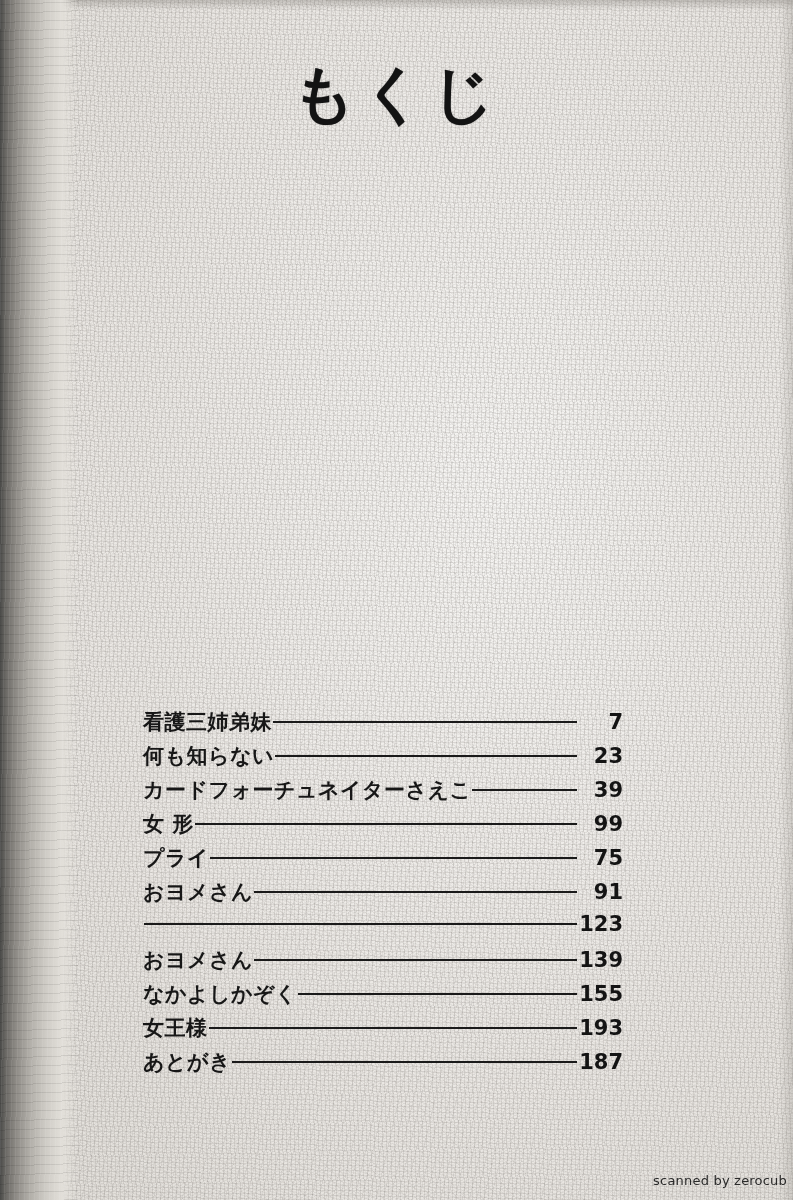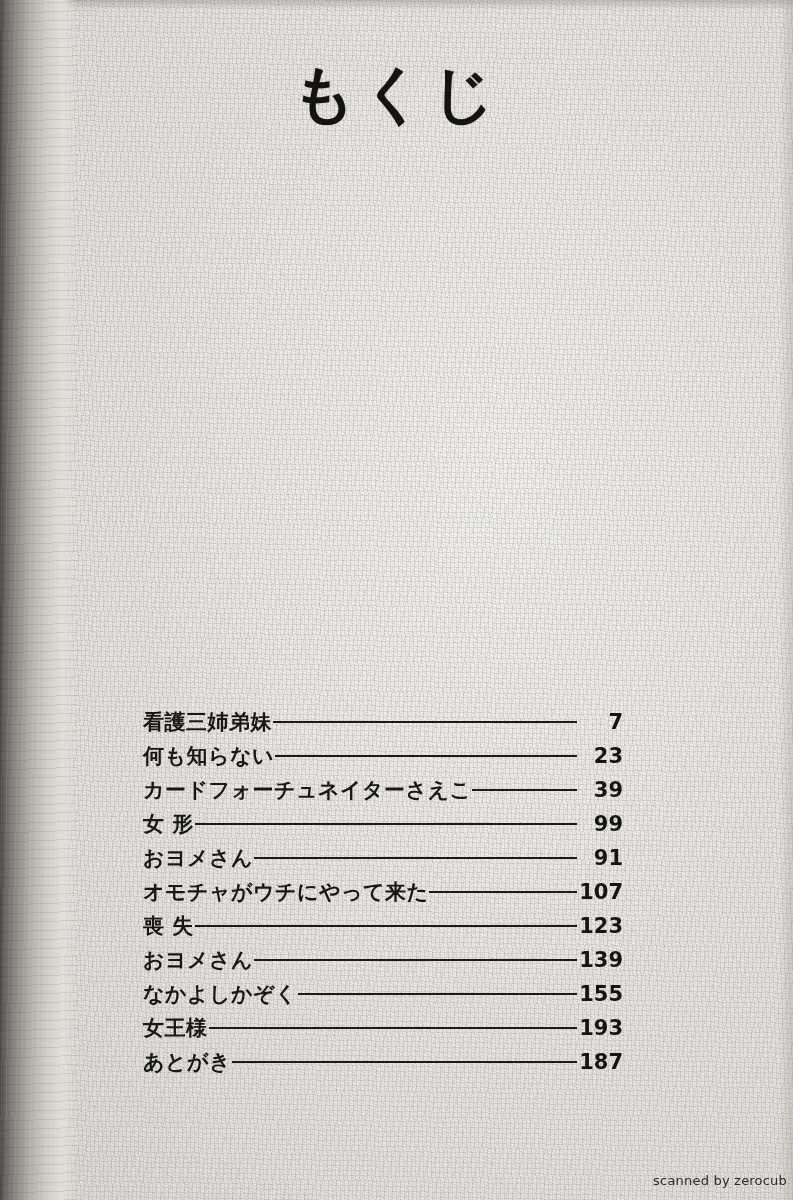--- a/index.html
+++ b/index.html
@@ -172,38 +172,37 @@
       <span class="toc-leader"></span>
       <span class="toc-page">39</span>
     </div>
 
     <div class="toc-row">
       <span class="toc-label">女 形</span>
       <span class="toc-leader"></span>
       <span class="toc-page">99</span>
     </div>
 
+    <div class="toc-row">
+      <span class="toc-label">プライ</span>
+      <span class="toc-leader"></span>
+      <span class="toc-page">75</span>
+    </div>
 
     <div class="toc-row">
       <span class="toc-label">おヨメさん</span>
       <span class="toc-leader"></span>
       <span class="toc-page">91</span>
     </div>
 
     <div class="toc-row">
-      <span class="toc-label">オモチャがウチにやって来た</span>
-      <span class="toc-leader"></span>
-      <span class="toc-page">107</span>
-    </div>
-
-    <div class="toc-row">
-      <span class="toc-label">喪 失</span>
       <span class="toc-leader"></span>
       <span class="toc-page">123</span>
     </div>
+
 
     <div class="toc-row">
       <span class="toc-label">おヨメさん</span>
       <span class="toc-leader"></span>
       <span class="toc-page">139</span>
     </div>
 
     <div class="toc-row">
       <span class="toc-label">なかよしかぞく</span>
       <span class="toc-leader"></span>

